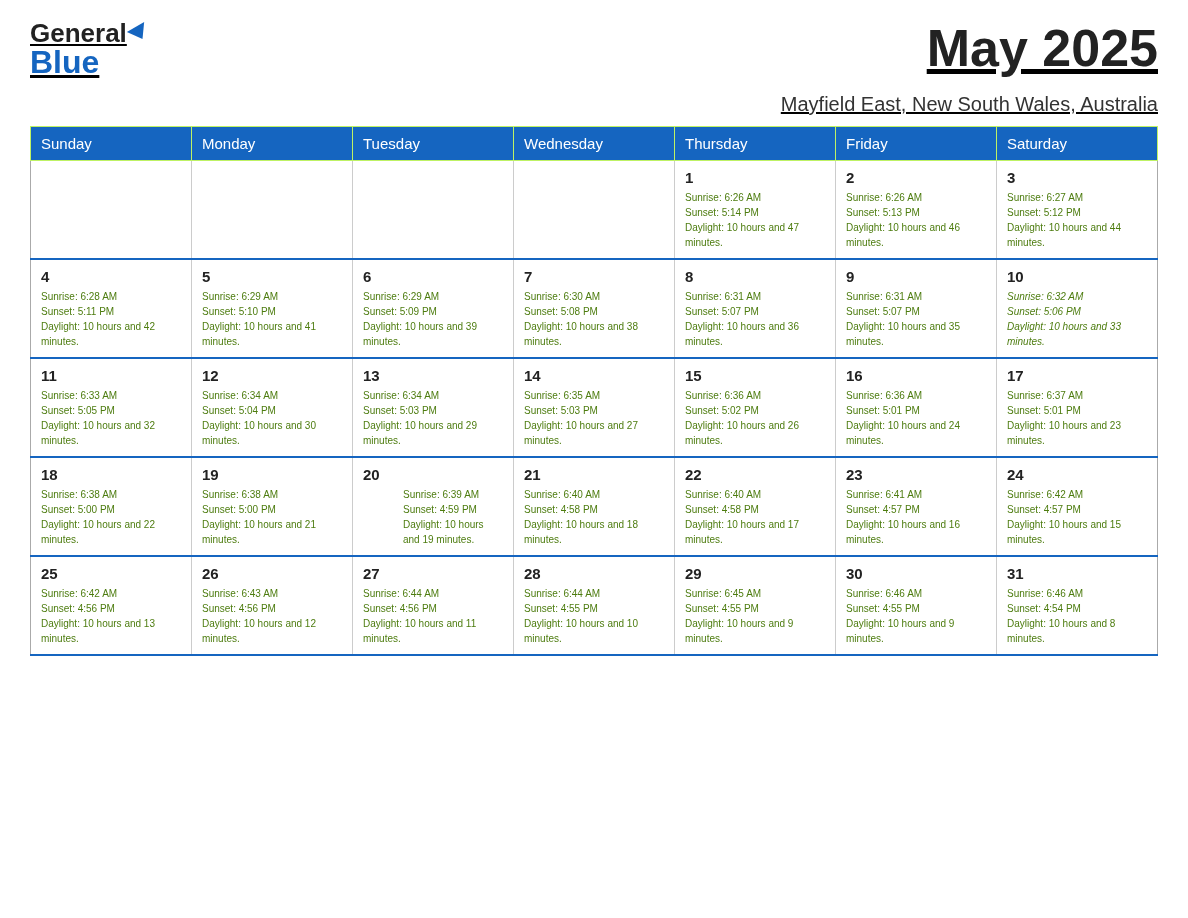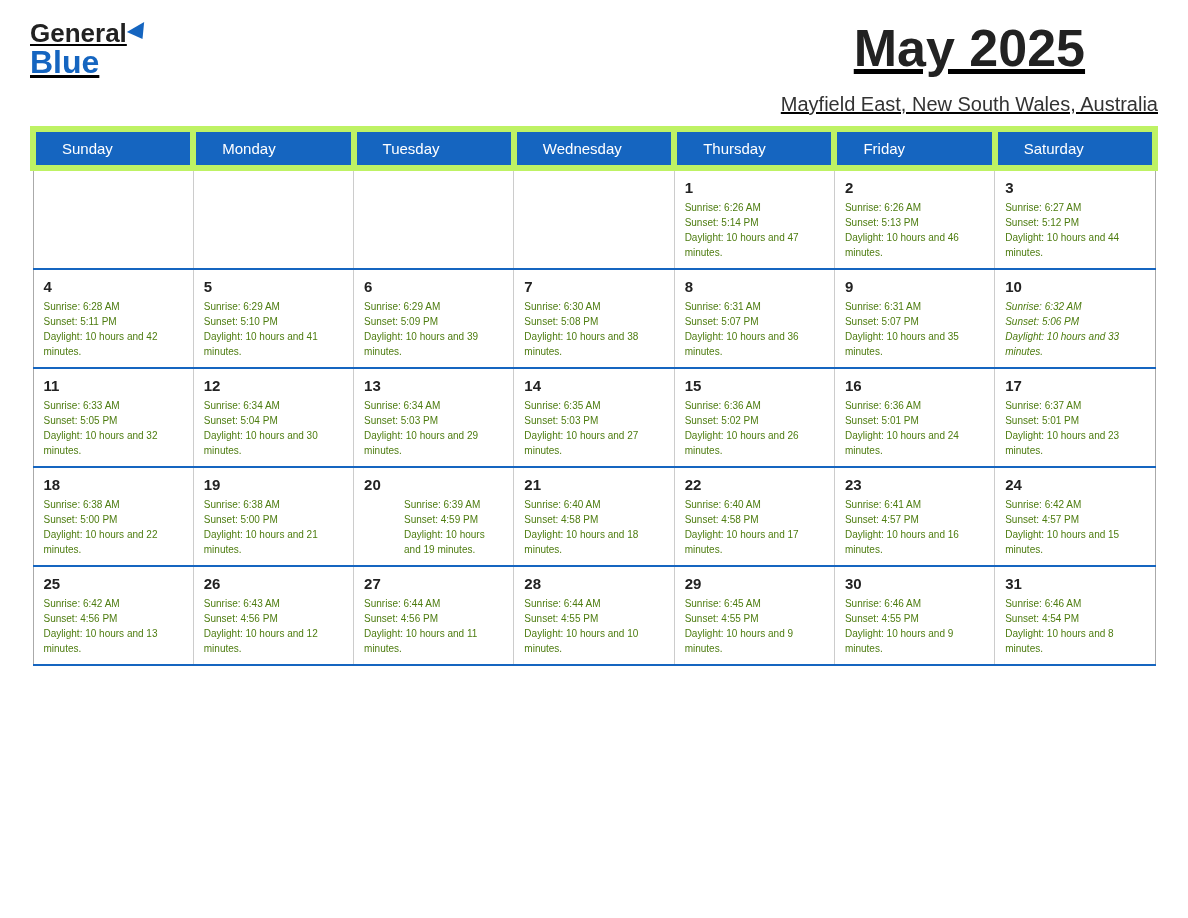--- a/index.html
+++ b/index.html
@@ -50,42 +50,41 @@
       align-items: center;
     }
     .title-area {
       text-align: right;
     }
     .month-title {
       font-size: 52px;
       font-weight: bold;
       color: #222;
       line-height: 1.1;
-      text-align: center;
     }
     .location-title {
       font-size: 20px;
       color: #333;
       margin-top: 16px;
     }
     .calendar {
       width: 100%;
       border-collapse: collapse;
       margin-top: 10px;
     }
     .calendar thead tr {
       background-color: #1565c0;
     }
     .calendar thead th {
       color: #fff;
       font-size: 15px;
       font-weight: normal;
-      padding: 8px 26px;
+      padding: 8px 10px;
       text-align: left;
-      border: 6px solid #bef264;
+      border: 1px solid #bef264;
     }
     .calendar tbody tr {
       border-bottom: 2px solid #1565c0;
     }
     .calendar tbody td {
       vertical-align: top;
       padding: 8px 10px;
       font-size: 13px;
       color: #333;
       border-left: 1px solid #ccc;

